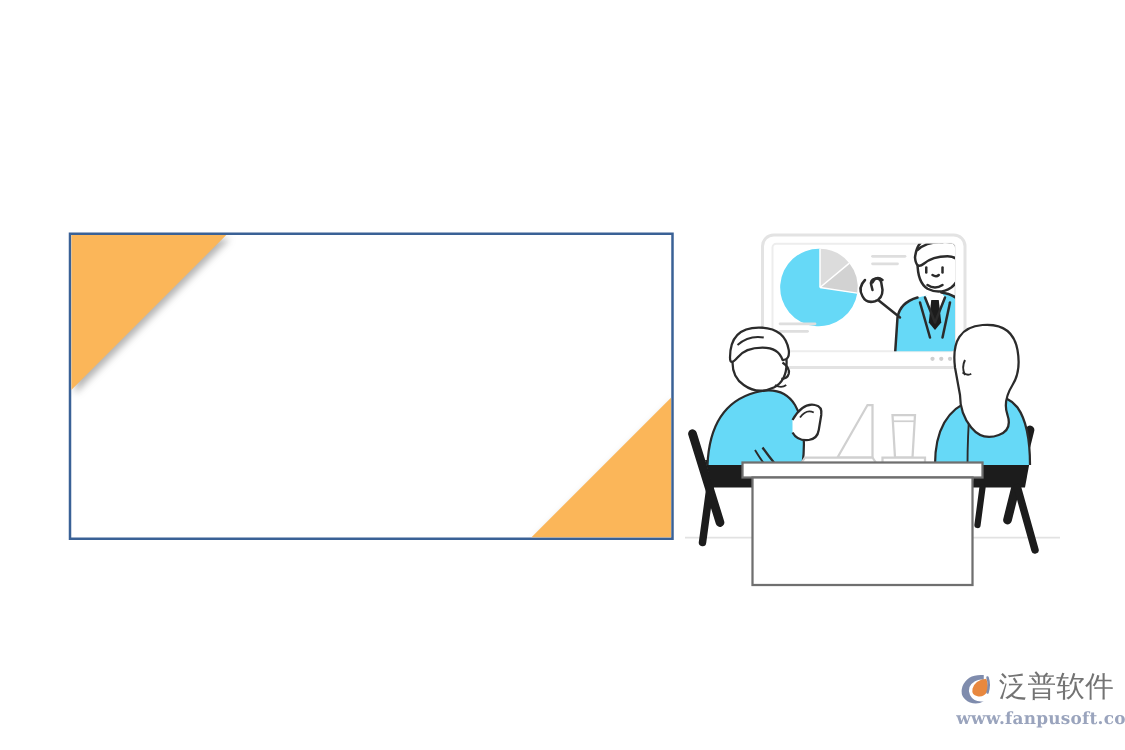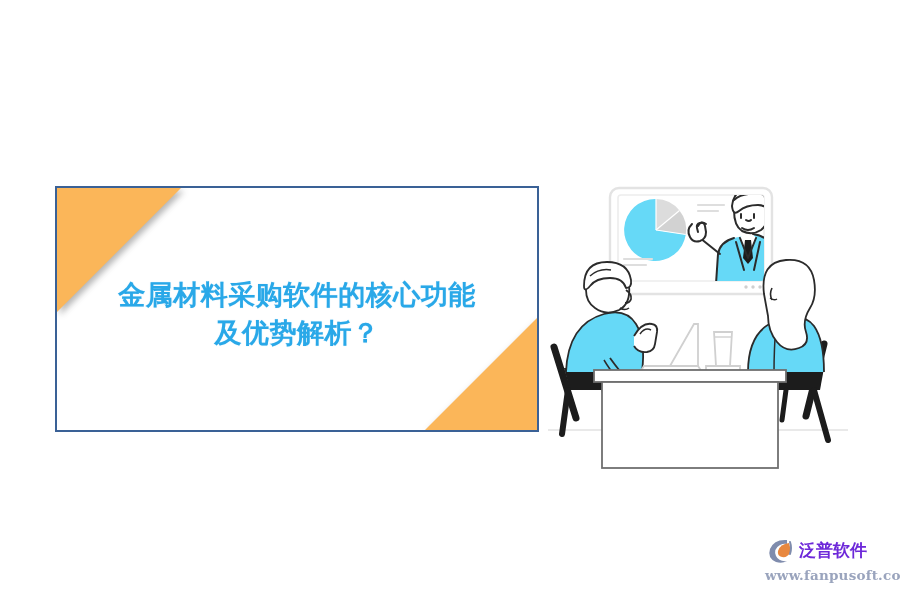--- a/index.html
+++ b/index.html
@@ -89,24 +89,24 @@
     height: 52px;
   }
   .logo-row {
     display: flex;
     align-items: center;
     gap: 4px;
     height: 32px;
   }
   .logo-mark { width: 30px; height: 30px; flex: 0 0 30px; }
   .logo-word {
-    color: #6d28d9;
+    color: #737373;
     font-family: "DejaVu Sans", "Liberation Sans", sans-serif;
-    font-weight: bold;
-    font-size: 17px;
+    font-weight: normal;
+    font-size: 23px;
     line-height: 30px;
     letter-spacing: 0px;
     white-space: nowrap;
   }
   .logo-url {
     color: #9aa4bd;
     font-family: "DejaVu Serif", "Liberation Serif", serif;
     font-weight: bold;
     font-size: 13.5px;
     line-height: 16px;
@@ -116,22 +116,20 @@
   }
 </style>
 </head>
 <body>
 
 <div id="canvas">
 
   <div id="title-card">
     <div class="tri-tl"></div>
     <div class="tri-br"></div>
-    <div id="title-text">金属材料采购软件的核心功能
-及优势解析？</div>
   </div>
 
   <div id="illustration">
     <svg width="300" height="308" viewBox="0 0 300 308" xmlns="http://www.w3.org/2000/svg">
 
       <line x1="0" y1="258" x2="300" y2="258" stroke="#e2e2e2" stroke-width="1.4"></line>
 
       <g>
         <rect x="62" y="16" width="162" height="106" rx="9" ry="9" fill="#ffffff" stroke="#e3e3e3" stroke-width="2.4"></rect>
         <rect x="70" y="23" width="146" height="86" rx="3" ry="3" fill="#ffffff" stroke="#ededed" stroke-width="1.6"></rect>

